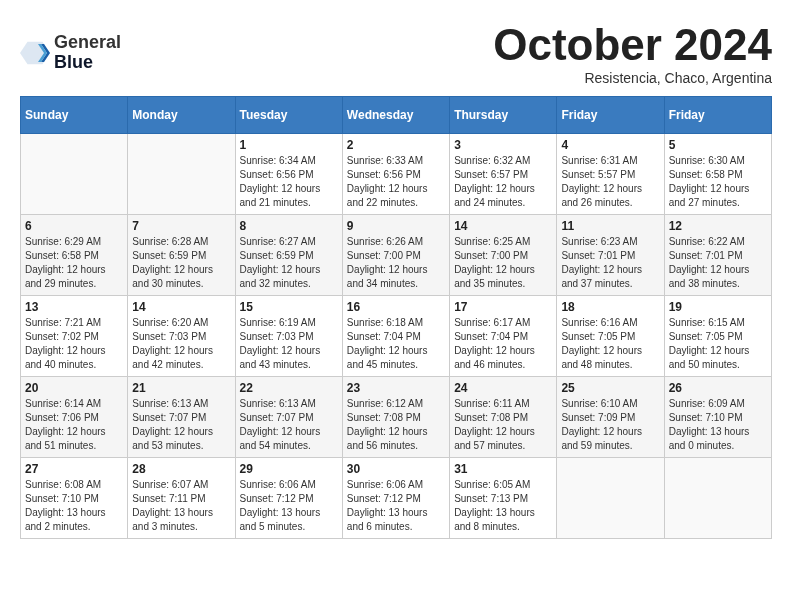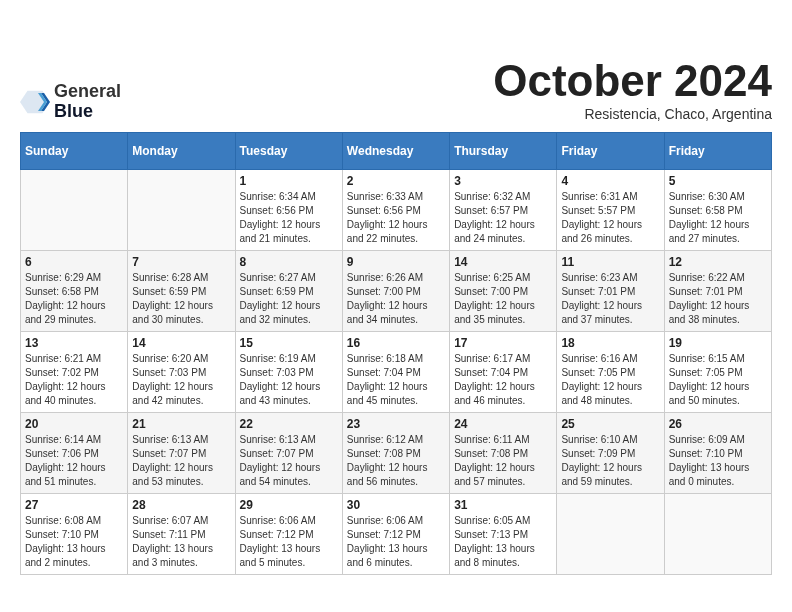--- a/index.html
+++ b/index.html
@@ -6,23 +6,22 @@
     body {
       font-family: Arial, sans-serif;
       background: #fff;
       width: 792px;
       min-height: 612px;
       padding: 20px;
     }
     .header {
       display: flex;
       justify-content: space-between;
-      align-items: flex-end;
+      align-items: center;
       margin-bottom: 10px;
-      margin-top: 36px;
     }
     .logo {
       display: flex;
       align-items: center;
     }
     .logo-text {
       display: flex;
       flex-direction: column;
       font-size: 18px;
       font-weight: bold;
@@ -199,21 +198,21 @@
         <td>
           <span class="day-number">12</span>
           <div class="day-info">Sunrise: 6:22 AM
 Sunset: 7:01 PM
 Daylight: 12 hours and 38 minutes.</div>
         </td>
       </tr>
       <tr>
         <td>
           <span class="day-number">13</span>
-          <div class="day-info">Sunrise: 6:21 AM
+          <div class="day-info">Sunrise: 7:21 AM
 Sunset: 7:02 PM
 Daylight: 12 hours and 40 minutes.</div>
         </td>
         <td>
           <span class="day-number">14</span>
           <div class="day-info">Sunrise: 6:20 AM
 Sunset: 7:03 PM
 Daylight: 12 hours and 42 minutes.</div>
         </td>
         <td>

